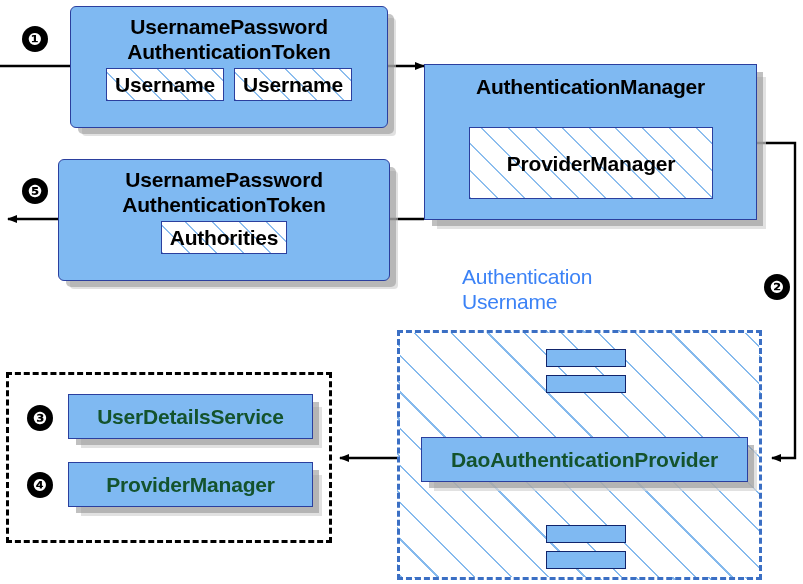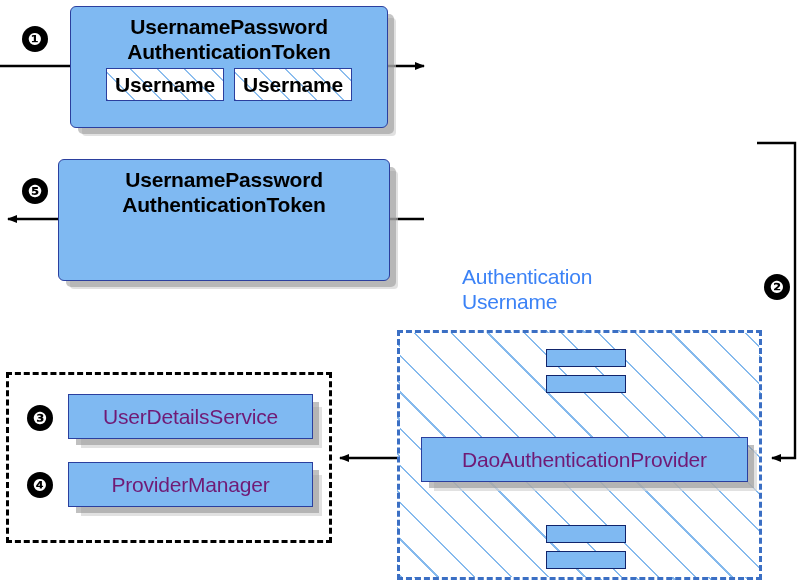--- a/index.html
+++ b/index.html
@@ -95,22 +95,22 @@
     letter-spacing: -0.2px;
   }
 
   
   .service-box {
     background: #7FB9F2;
     border: 1.5px solid #2B3F9E;
     box-sizing: border-box;
     text-align: center;
     font-size: 21px;
-    font-weight: normal;
-    color: #701a75;
+    font-weight: bold;
+    color: #14532d;
     letter-spacing: -0.2px;
     box-shadow: 7px 7px 0 -1px rgba(150,150,150,0.6),
                 11px 11px 0 -2px rgba(212,212,212,0.7);
   }
 
   
   .dashed-black {
     border: 3px dashed #000000;
     box-sizing: border-box;
     background: transparent;
@@ -191,29 +191,35 @@
     <div class="token-title">
       <div>UsernamePassword</div>
       <div>AuthenticationToken</div>
     </div>
     <div class="token-fields">
       <div class="hatch-box field-box">Username</div>
       <div class="hatch-box field-box">Username</div>
     </div>
   </div>
 
+  <div class="abs square-card" style="left:424px; top:64px; width:333px; height:156px;">
+    <div class="card-title">AuthenticationManager</div>
+    <div class="abs hatch-box" style="left:44px; top:62px; width:244px; height:72px;
+         line-height:72px; font-size:21px; letter-spacing:-0.2px;">ProviderManager</div>
+  </div>
 
   <div class="abs step-badge" style="left:22px; top:178px;">❺</div>
 
   <div class="abs token-card" style="left:58px; top:159px; width:332px; height:122px;">
     <div class="token-title">
       <div>UsernamePassword</div>
       <div>AuthenticationToken</div>
     </div>
     <div class="token-fields">
+      <div class="hatch-box field-box">Authorities</div>
     </div>
   </div>
 
   <div class="abs group-label" style="left:462px; top:264px; width:240px;">
     <div>Authentication</div>
     <div>Username</div>
   </div>
 
   <div class="abs step-badge" style="left:764px; top:274px;">❷</div>
 

